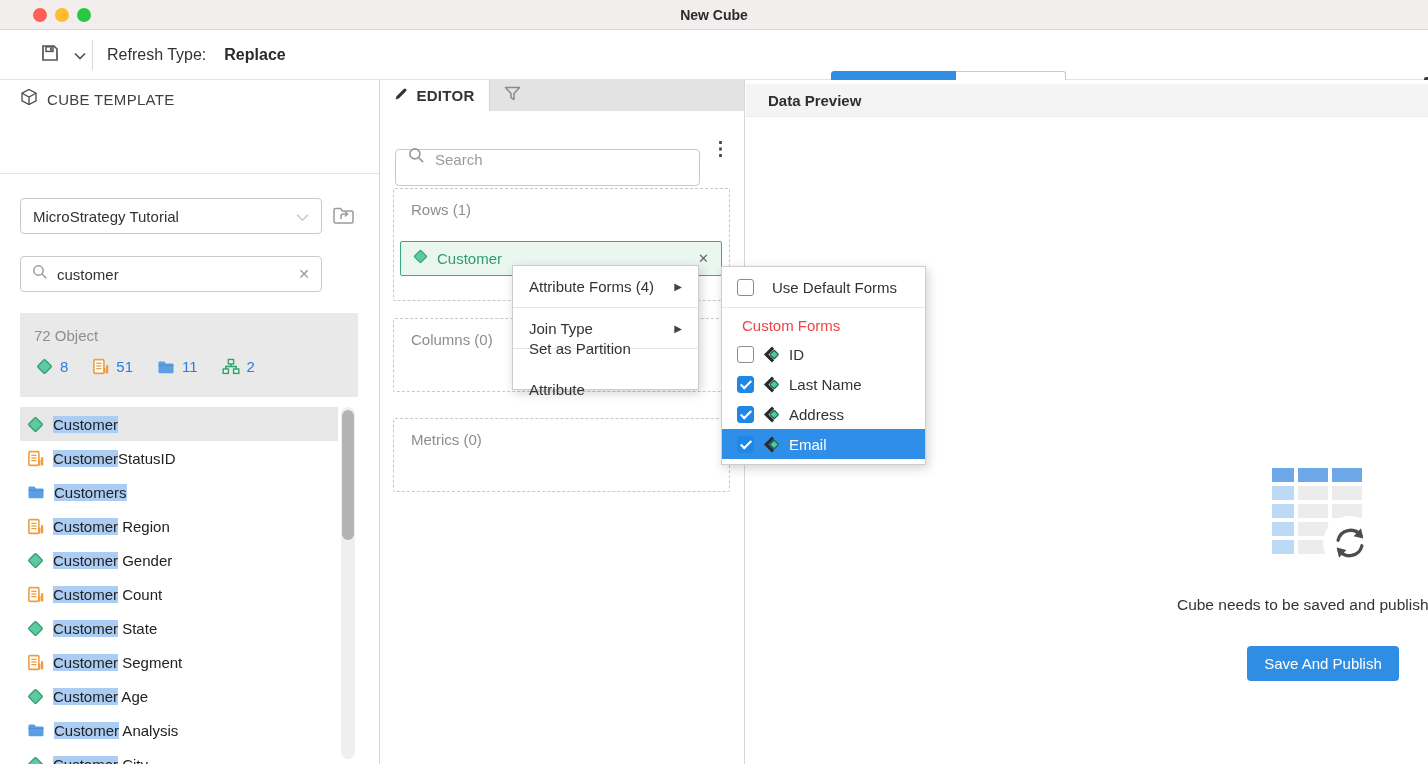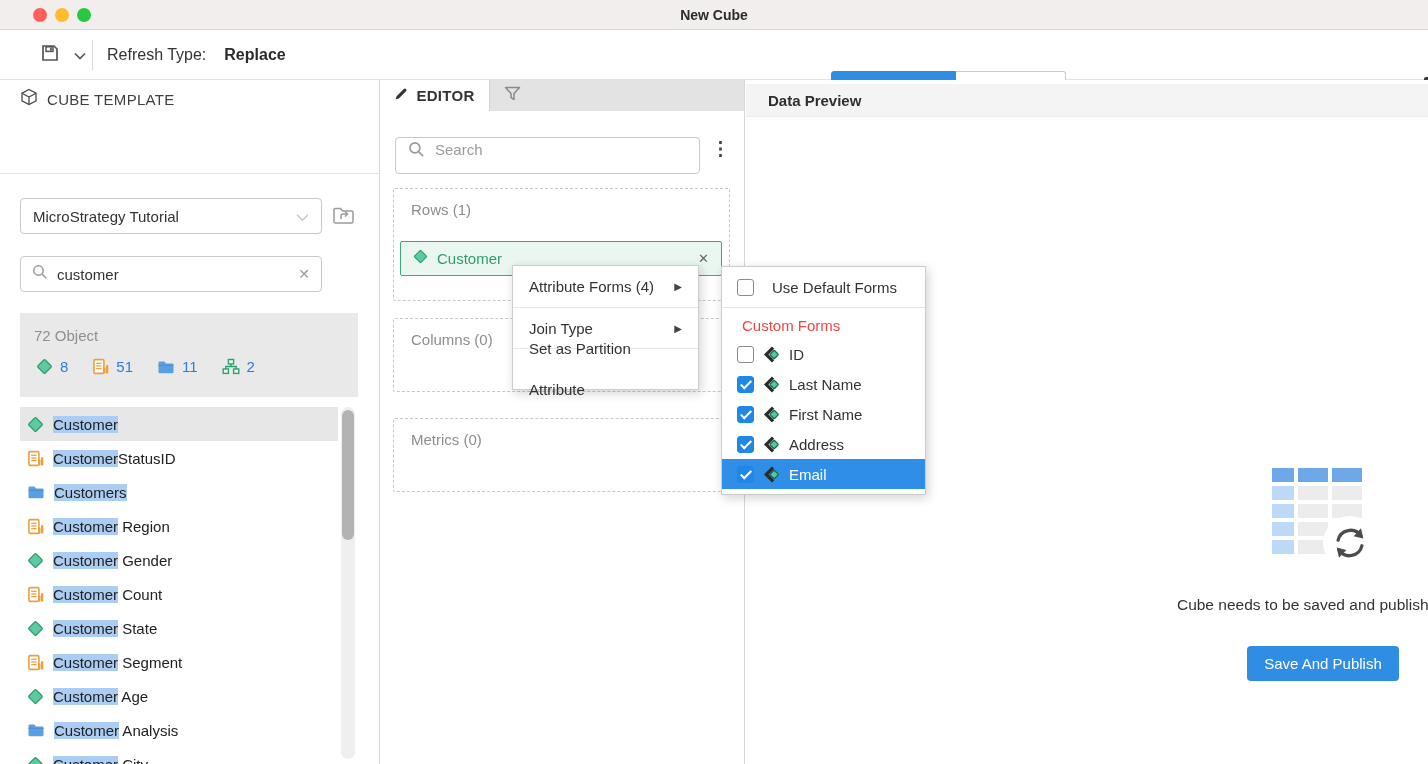--- a/index.html
+++ b/index.html
@@ -68,22 +68,22 @@
 
   
   .editor { position:absolute; left:380px; top:80px; width:365px; height:684px;
     background:#fff; border-right:1px solid #d6d6d6; }
   .ed-tabbar { position:absolute; left:0; top:0; width:364px; height:31px; background:#e3e3e3; }
   .ed-tab-active { position:absolute; left:0; top:0; width:110px; height:31px; background:#fff;
     border-right:1px solid #d2d2d2; display:flex; align-items:center; justify-content:center; gap:8px;
     font-weight:bold; font-size:15px; color:#333; letter-spacing:.3px; }
   .ed-tab-filter { position:absolute; left:110px; top:0; width:44px; height:31px;
     display:flex; align-items:center; justify-content:center; }
-  .ed-search { position:absolute; left:15px; top:57px; width:305px; height:37px;
-    border:1px solid #c9c9c9; border-radius:4px; display:flex; align-items:flex-start; gap:10px; padding:3px 12px; }
+  .ed-search { position:absolute; left:15px; top:69px; width:305px; height:37px;
+    border:1px solid #c9c9c9; border-radius:4px; display:flex; align-items:flex-end; gap:10px; padding:17px 12px; }
   .ed-search input { border:none; outline:none; flex:1; font-size:15px; color:#333;
     font-family:"Liberation Sans", sans-serif; background:transparent; }
   .ed-search input::placeholder { color:#9b9b9b; }
   .kebab { position:absolute; left:331px; top:55px; width:18px; height:28px;
     font-size:19px; font-weight:bold; color:#444; text-align:center; line-height:28px; }
   .drop-zone { position:absolute; left:13px; width:337px; border:1px dashed #c8c8c8; border-radius:2px; }
   .zone-rows    { top:108px; height:113px; }
   .zone-columns { top:238px; height:74px; }
   .zone-metrics { top:338px; height:74px; }
   .zone-label { position:absolute; left:17px; top:12px; font-size:15px; color:#8d8d8d; }
@@ -467,32 +467,24 @@
           <rect x="7.6" y="5.1" width="5.8" height="5.8" rx="0.8" transform="rotate(45 10.5 8)" fill="#57c7a2" stroke="#17694a" stroke-width="1.2"></rect>
         </svg>
         <span class="form-label">Last Name</span>
       </div>
       <div class="form-item">
         <span class="cb checked"></span>
         <svg width="17" height="17" viewBox="0 0 16 16">
           <polyline points="9.5,1.5 3,8 9.5,14.5" fill="none" stroke="#2b2b2b" stroke-width="3"></polyline>
           <rect x="7.6" y="5.1" width="5.8" height="5.8" rx="0.8" transform="rotate(45 10.5 8)" fill="#57c7a2" stroke="#17694a" stroke-width="1.2"></rect>
         </svg>
-        <span class="form-label">First Name</span>
-      </div>
-      <div class="form-item">
+        <span class="form-label">Address</span>
+      </div>
+      <div class="form-item selected">
         <span class="cb checked"></span>
         <svg width="17" height="17" viewBox="0 0 16 16">
           <polyline points="9.5,1.5 3,8 9.5,14.5" fill="none" stroke="#2b2b2b" stroke-width="3"></polyline>
           <rect x="7.6" y="5.1" width="5.8" height="5.8" rx="0.8" transform="rotate(45 10.5 8)" fill="#57c7a2" stroke="#17694a" stroke-width="1.2"></rect>
         </svg>
-        <span class="form-label">Address</span>
-      </div>
-      <div class="form-item selected">
-        <span class="cb checked"></span>
-        <svg width="17" height="17" viewBox="0 0 16 16">
-          <polyline points="9.5,1.5 3,8 9.5,14.5" fill="none" stroke="#2b2b2b" stroke-width="3"></polyline>
-          <rect x="7.6" y="5.1" width="5.8" height="5.8" rx="0.8" transform="rotate(45 10.5 8)" fill="#57c7a2" stroke="#17694a" stroke-width="1.2"></rect>
-        </svg>
         <span class="form-label">Email</span>
       </div>
     </div>
 </div>
 
 </body></html>

